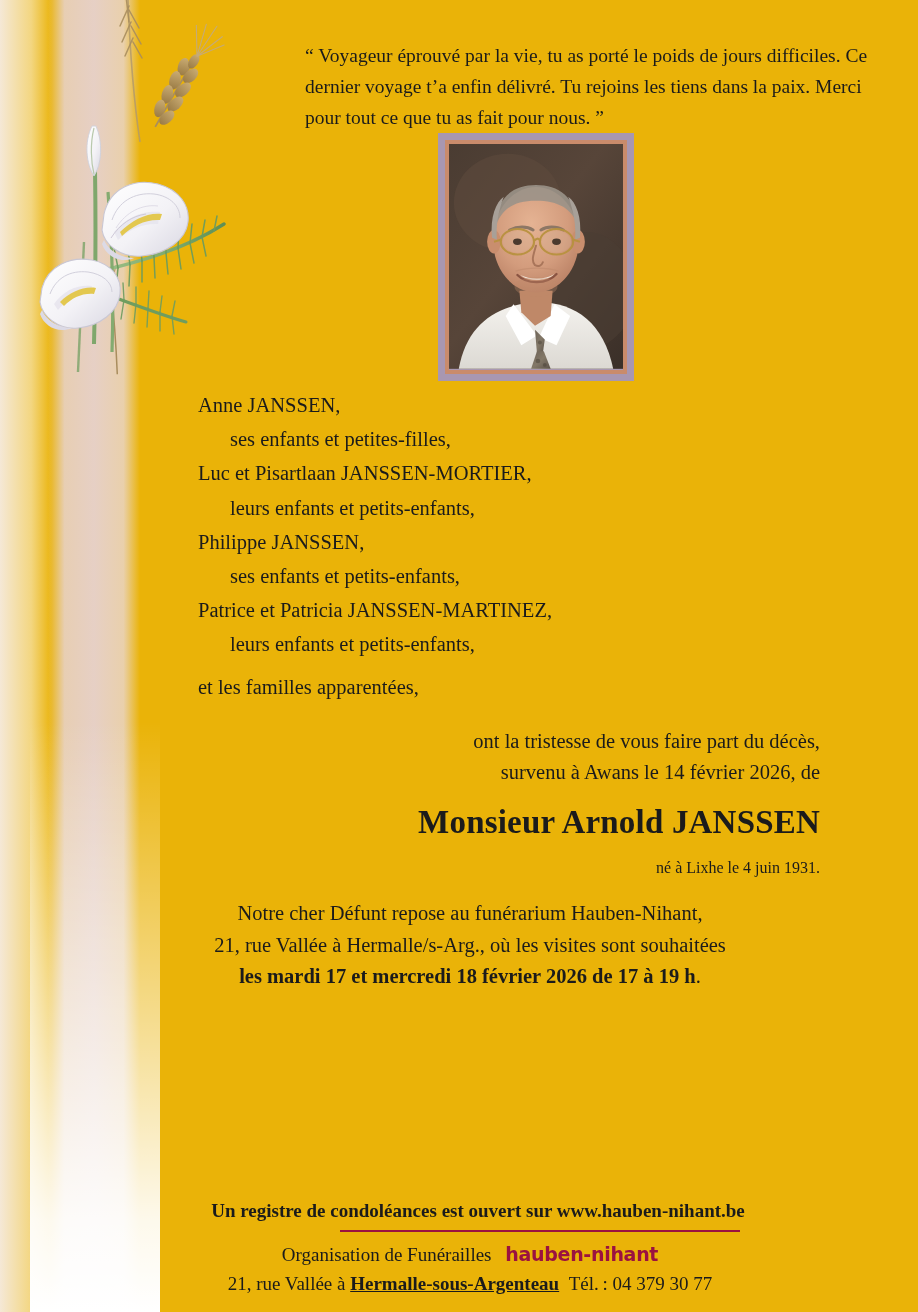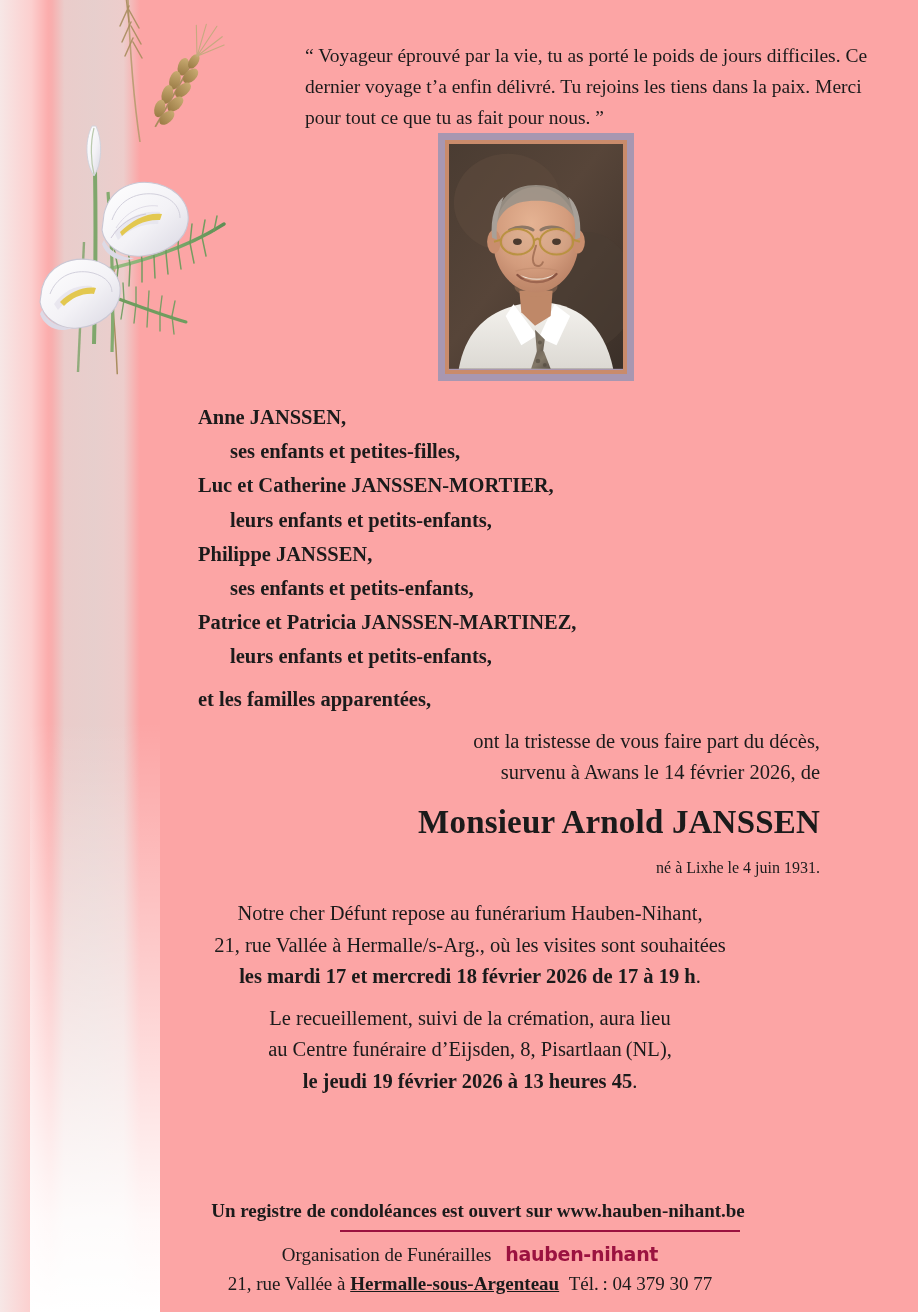--- a/index.html
+++ b/index.html
@@ -8,21 +8,21 @@
     background: #ffffff;
   }
   body {
     font-family: "Liberation Serif", serif;
   }
   #card {
     position: relative;
     width: 918px;
     height: 1312px;
     overflow: hidden;
-    background: #fca5a5;
+    background: #eab308;
   }
 
   
   .band {
     position: absolute;
     left: 48px;
     top: 0;
     width: 92px;
     height: 100%;
     background: linear-gradient(to right,
@@ -94,26 +94,25 @@
     width: 585px;
     font-size: 19.5px;
     line-height: 31px;
     color: #1b1b1b;
     text-align: left;
   }
 
   .family {
     position: absolute;
     left: 198px;
-    top: 400px;
+    top: 388px;
     width: 520px;
     font-size: 20.5px;
     line-height: 34.2px;
     color: #1b1b1b;
-    font-weight: bold;
   }
   .family .ind { padding-left: 32px; }
   .family .gap { height: 8px; }
 
   .announce {
     position: absolute;
     left: 120px;
     top: 726px;
     width: 700px;
     text-align: right;
@@ -369,21 +368,21 @@
         <ellipse cx="89" cy="146" rx="22" ry="10" fill="#c08a6b" opacity="0.35"></ellipse>
       </svg>
     </div>
   </div>
 
   <div class="quote">“ Voyageur éprouvé par la vie, tu as porté le poids de jours difficiles. Ce dernier voyage t’a enfin délivré. Tu rejoins les tiens dans la paix. Merci pour tout ce que tu as fait pour nous. ”</div>
 
   <div class="family">
     <div>Anne JANSSEN,</div>
     <div class="ind">ses enfants et petites-filles,</div>
-    <div>Luc et Catherine JANSSEN-MORTIER,</div>
+    <div>Luc et Pisartlaan JANSSEN-MORTIER,</div>
     <div class="ind">leurs enfants et petits-enfants,</div>
     <div>Philippe JANSSEN,</div>
     <div class="ind">ses enfants et petits-enfants,</div>
     <div>Patrice et Patricia JANSSEN-MARTINEZ,</div>
     <div class="ind">leurs enfants et petits-enfants,</div>
     <div class="gap"></div>
     <div>et les familles apparentées,</div>
   </div>
 
   <div class="announce">
@@ -392,25 +391,20 @@
     <div class="deceased">Monsieur Arnold JANSSEN</div>
     <div class="born">né à Lixhe le 4 juin 1931.</div>
   </div>
 
   <div class="details">
     <div class="blk">
       <div>Notre cher Défunt repose au funérarium Hauben-Nihant,</div>
       <div>21, rue Vallée à Hermalle/s-Arg., où les visites sont souhaitées</div>
       <div><span class="b">les mardi 17 et mercredi 18 février 2026 de 17 à 19 h</span><span>.</span></div>
     </div>
-    <div class="blk">
-      <div>Le recueillement, suivi de la crémation, aura lieu</div>
-      <div>au Centre funéraire d’Eijsden, 8, Pisartlaan (NL),</div>
-      <div><span class="b">le jeudi 19 février 2026 à 13 heures 45</span><span>.</span></div>
-    </div>
   </div>
 
   <div class="condolence">Un registre de condoléances est ouvert sur www.hauben-nihant.be</div>
 
   <div class="rule"></div>
 
   <div class="footer">
     <div><span>Organisation de Funérailles </span><span class="logo">hauben-nihant</span></div>
     <div><span>21, rue Vallée à </span><span class="b">Hermalle-sous-Argenteau</span><span> Tél. : 04 379 30 77</span></div>
   </div>

